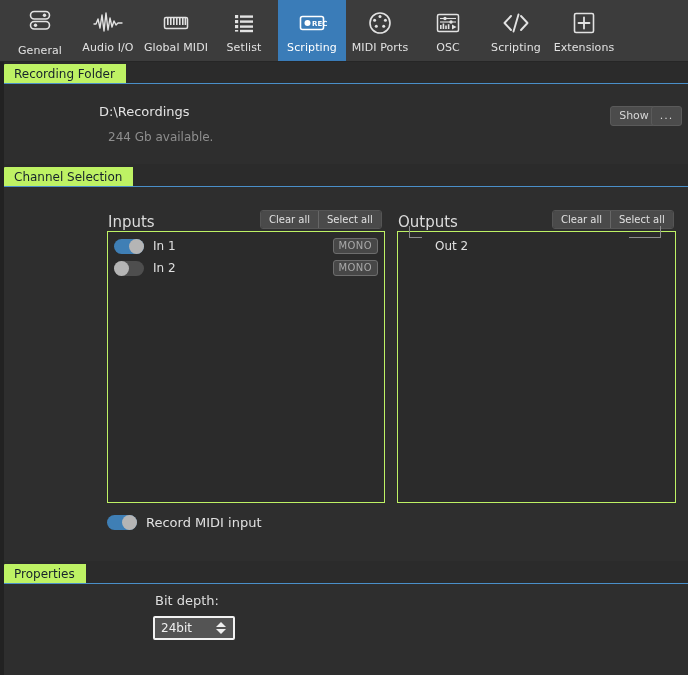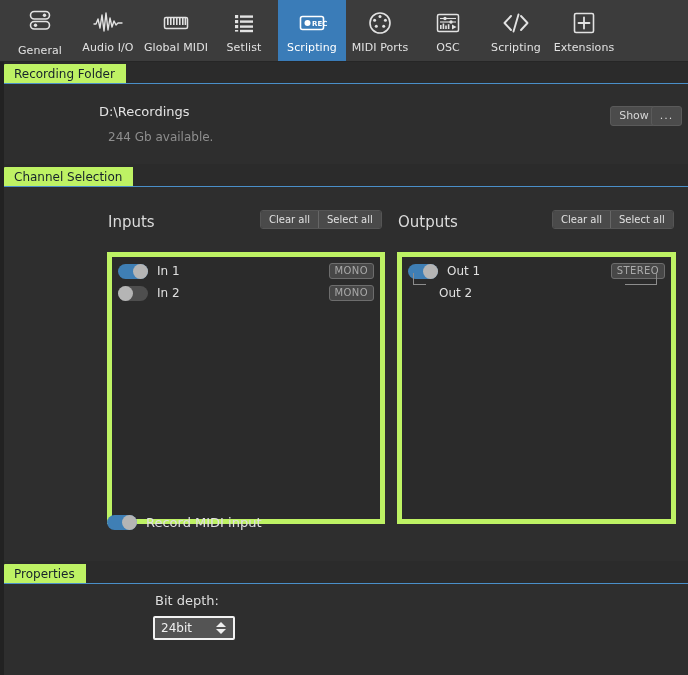--- a/index.html
+++ b/index.html
@@ -135,24 +135,23 @@
     padding: 0 8px;
     cursor: pointer;
     font-family: inherit;
     height: 100%;
   }
   .seg button + button { border-left: 1px solid #666; }
 
   .ch-panel {
     position: absolute;
     background: #2b2b2b;
-    border: 5px solid #bef264;
+    border: 1px solid #bef264;
     top: 231px;
     height: 272px;
-    margin-top: 21px;
   }
   #inputs-panel  { left: 107px;  width: 278px; }
   #outputs-panel { left: 397px;  width: 279px; }
 
   .ch-row {
     position: relative;
     height: 22px;
     display: flex;
     align-items: center;
     padding: 0 6px 0 6px;
@@ -431,27 +430,20 @@
   </div>
 
   <div class="col-title" style="left:398px;top:213px;">Outputs</div>
   <div class="seg" style="left:552px;top:210px;">
     <button>Clear all</button>
     <button>Select all</button>
   </div>
 
   <div class="ch-panel" id="outputs-panel">
     <div class="ch-row">
-      <span class="sw on">
-          <span class="knob"></span>
-        </span>
-      <span class="ch-name">Out 1</span>
-      <span class="badge">STEREO</span>
-    </div>
-    <div class="ch-row">
       <span class="link-left"></span>
       <span class="ch-name" style="margin-left:31px;">Out 2</span>
       <span class="link-right"></span>
     </div>
   </div>
 
   <div class="midi-toggle-row">
     <span class="sw on">
         <span class="knob"></span>
       </span>

